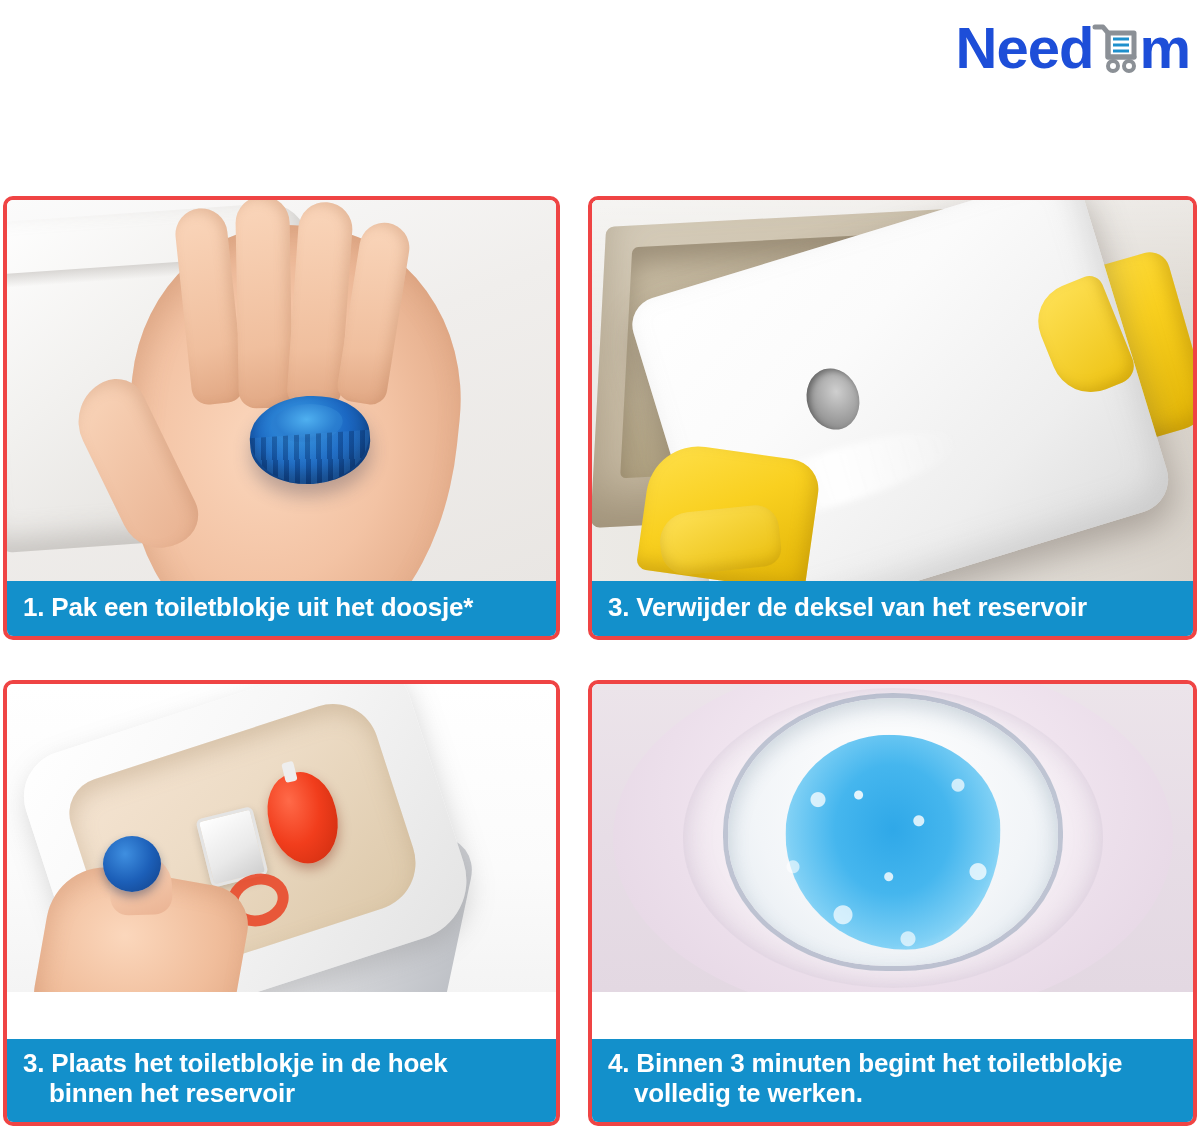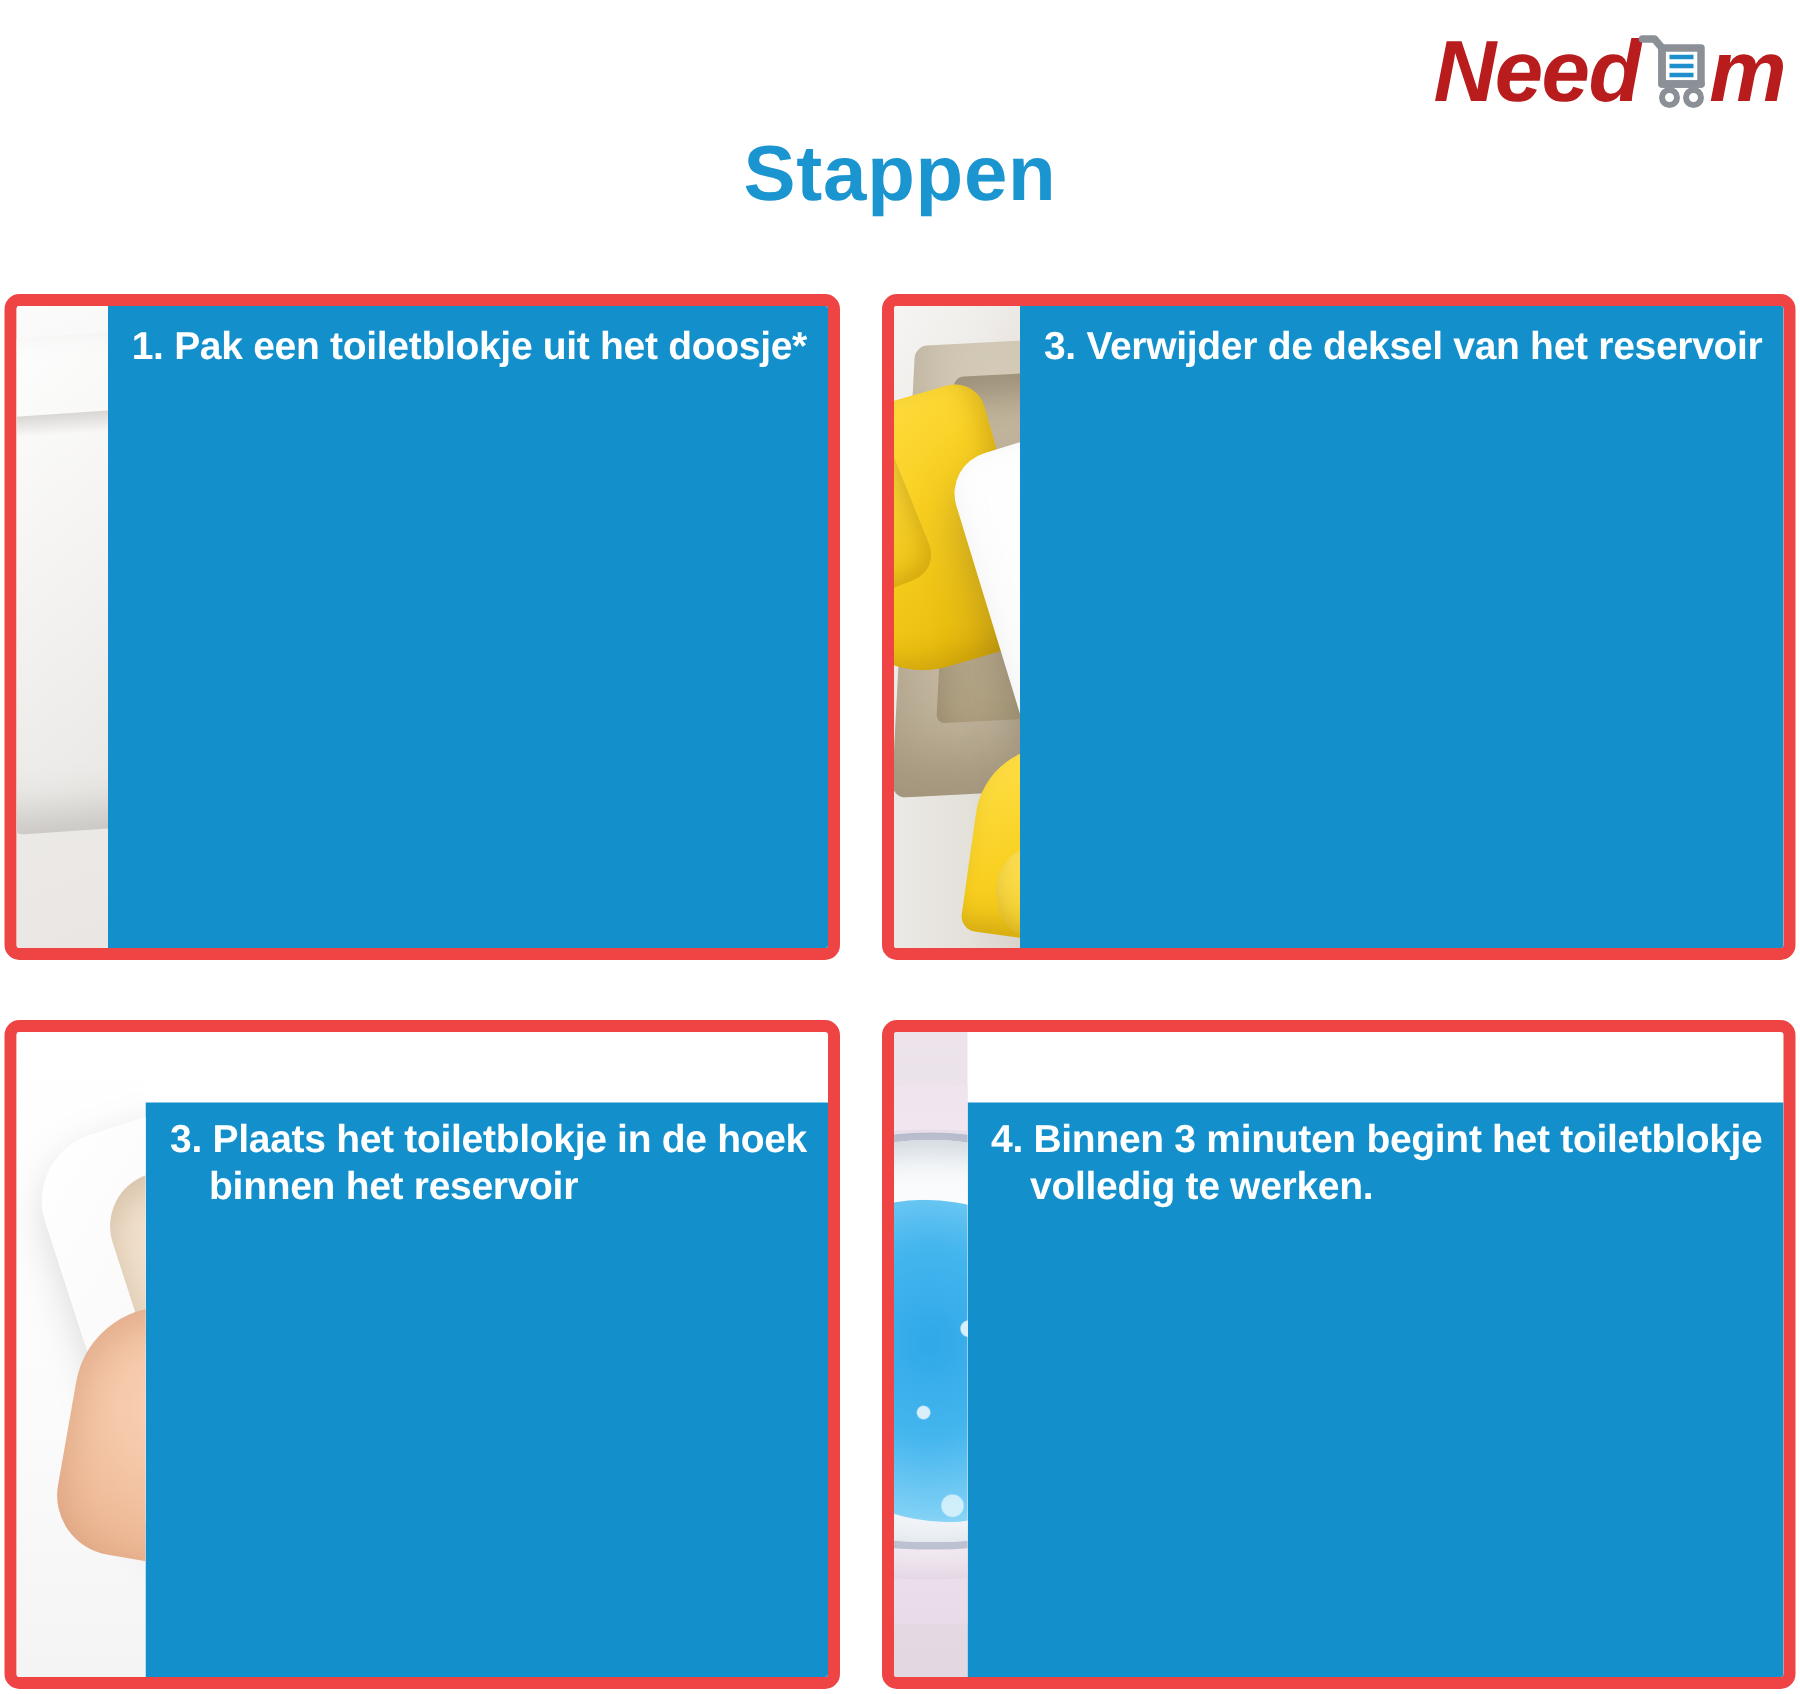--- a/index.html
+++ b/index.html
@@ -32,23 +32,22 @@
     display: flex;
     align-items: baseline;
     font-size: 58px;
     font-weight: 700;
     letter-spacing: -1px;
     line-height: 1;
     color: #1e8fcc;
     position: relative;
   }
   .brand-part {
-    color: #b91c1c;
+    color: #1d4ed8;
     font-weight: 700;
-    font-style: italic;
   }
   .cart-slot {
     position: relative;
     display: inline-block;
     width: 46px;
     height: 58px;
     vertical-align: baseline;
   }
   .cart-slot svg {
     position: absolute;
@@ -81,21 +80,22 @@
     display: grid;
     grid-template-columns: 557px 609px;
     grid-template-rows: 444px 1fr;
     column-gap: 28px;
     row-gap: 40px;
   }
 
   .step-card {
     position: relative;
     display: flex;
-    border: 8px solid #ef4444;
+    flex-direction: column;
+    border: 4px solid #ef4444;
     border-radius: 10px;
     overflow: hidden;
     background: #ffffff;
   }
 
   .step-photo {
     position: relative;
     flex: 1 1 auto;
     overflow: hidden;
     background: #f3f2f0;
@@ -396,21 +396,20 @@
           <line x1="22" y1="23" x2="38" y2="23" stroke="#1e8fcc" stroke-width="3"></line>
           <line x1="22" y1="29" x2="38" y2="29" stroke="#1e8fcc" stroke-width="3"></line>
           <circle cx="22" cy="44" r="5" fill="none" stroke="#8b9096" stroke-width="4"></circle>
           <circle cx="38" cy="44" r="5" fill="none" stroke="#8b9096" stroke-width="4"></circle>
         </svg>
       </span>
       <span class="brand-part">m</span>
     </div>
   </div>
 
-  <div class="page-title">Stappen</div>
 
   <div class="steps-grid">
 
     <div class="step-card">
       <div class="step-photo ph1">
         <div class="cistern"></div>
         <div class="palm"></div>
         <div class="finger f1"></div>
         <div class="finger f2"></div>
         <div class="finger f3"></div>

